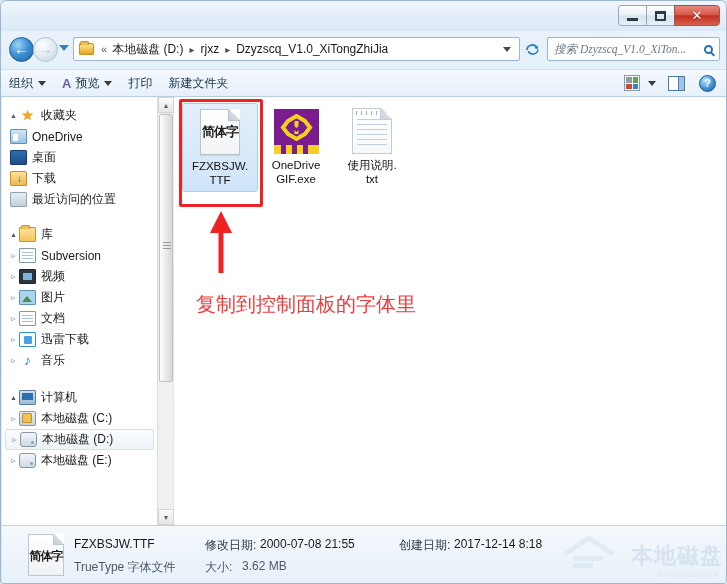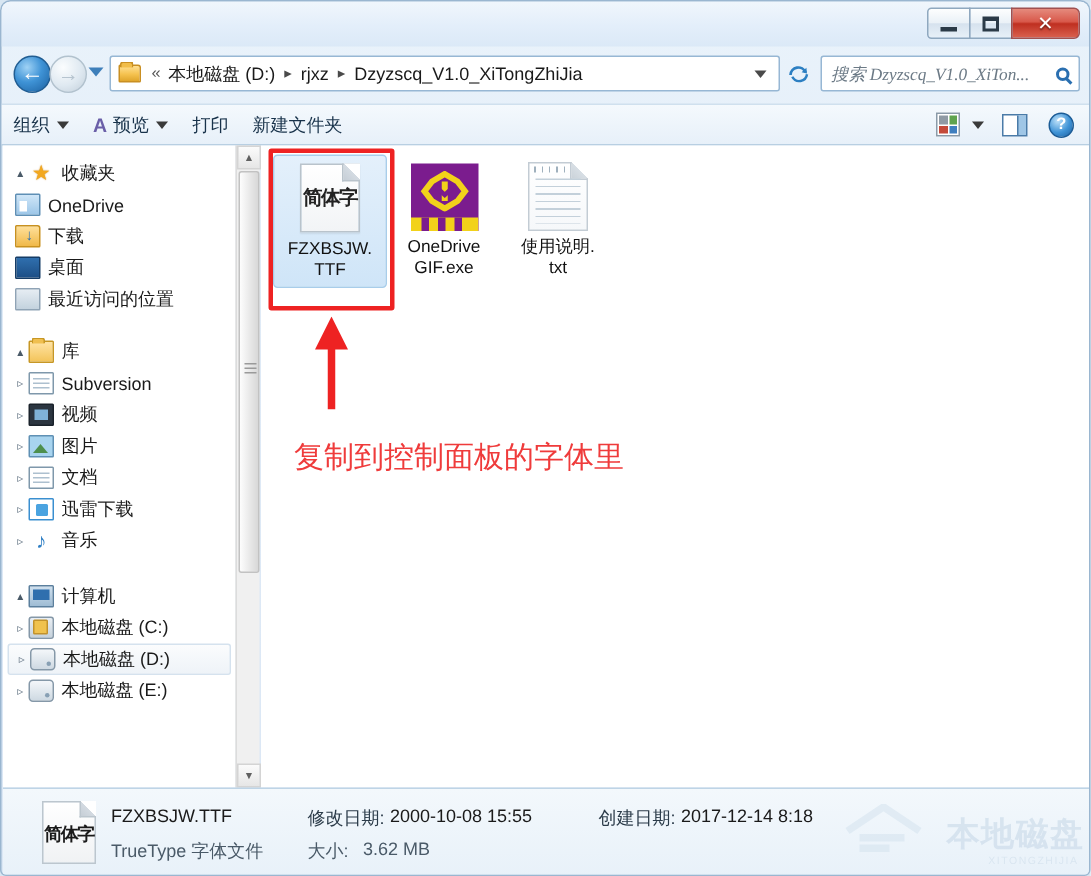--- a/index.html
+++ b/index.html
@@ -497,26 +497,26 @@
       <div class="nav-row lvl1">
         <span class="twisty open">▴</span>
         <span class="nav-ico ic-star">★</span>
         <span>收藏夹</span>
       </div>
       <div class="nav-row lvl2">
         <span class="nav-ico ic-onedrive"></span>
         <span>OneDrive</span>
       </div>
       <div class="nav-row lvl2">
+        <span class="nav-ico ic-desktop"></span>
+        <span>桌面</span>
+      </div>
+      <div class="nav-row lvl2">
         <span class="nav-ico ic-dl"></span>
         <span>下载</span>
-      </div>
-      <div class="nav-row lvl2">
-        <span class="nav-ico ic-desktop"></span>
-        <span>桌面</span>
       </div>
       <div class="nav-row lvl2">
         <span class="nav-ico ic-recent"></span>
         <span>最近访问的位置</span>
       </div>
     </div>
 
     <div class="nav-group" style="margin-top:14px">
       <div class="nav-row lvl1">
         <span class="twisty open">▴</span>
@@ -665,21 +665,21 @@
       <span id="wm-sub">XITONGZHIJIA</span>
     </div>
 
     <div id="st-icon">
       <span class="fold"></span>
       <span class="gl">简体字</span>
     </div>
 
     <span class="st-line" style="left:72px; top:11px;">FZXBSJW.TTF</span>
     <span class="st-line st-lbl" style="left:203px; top:11px;">修改日期:</span>
-    <span class="st-line" style="left:258px; top:11px;">2000-10-08 15:55</span>
+    <span class="st-line" style="left:258px; top:11px;">2000-07-08 21:55</span>
     <span class="st-line st-lbl" style="left:397px; top:11px;">创建日期:</span>
     <span class="st-line" style="left:452px; top:11px;">2017-12-14 8:18</span>
 
     <span class="st-line sub" style="left:72px; top:33px;">TrueType 字体文件</span>
     <span class="st-line sub" style="left:203px; top:33px;">大小:</span>
     <span class="st-line sub" style="left:240px; top:33px;">3.62 MB</span>
   </div>
 
 </div>
 

